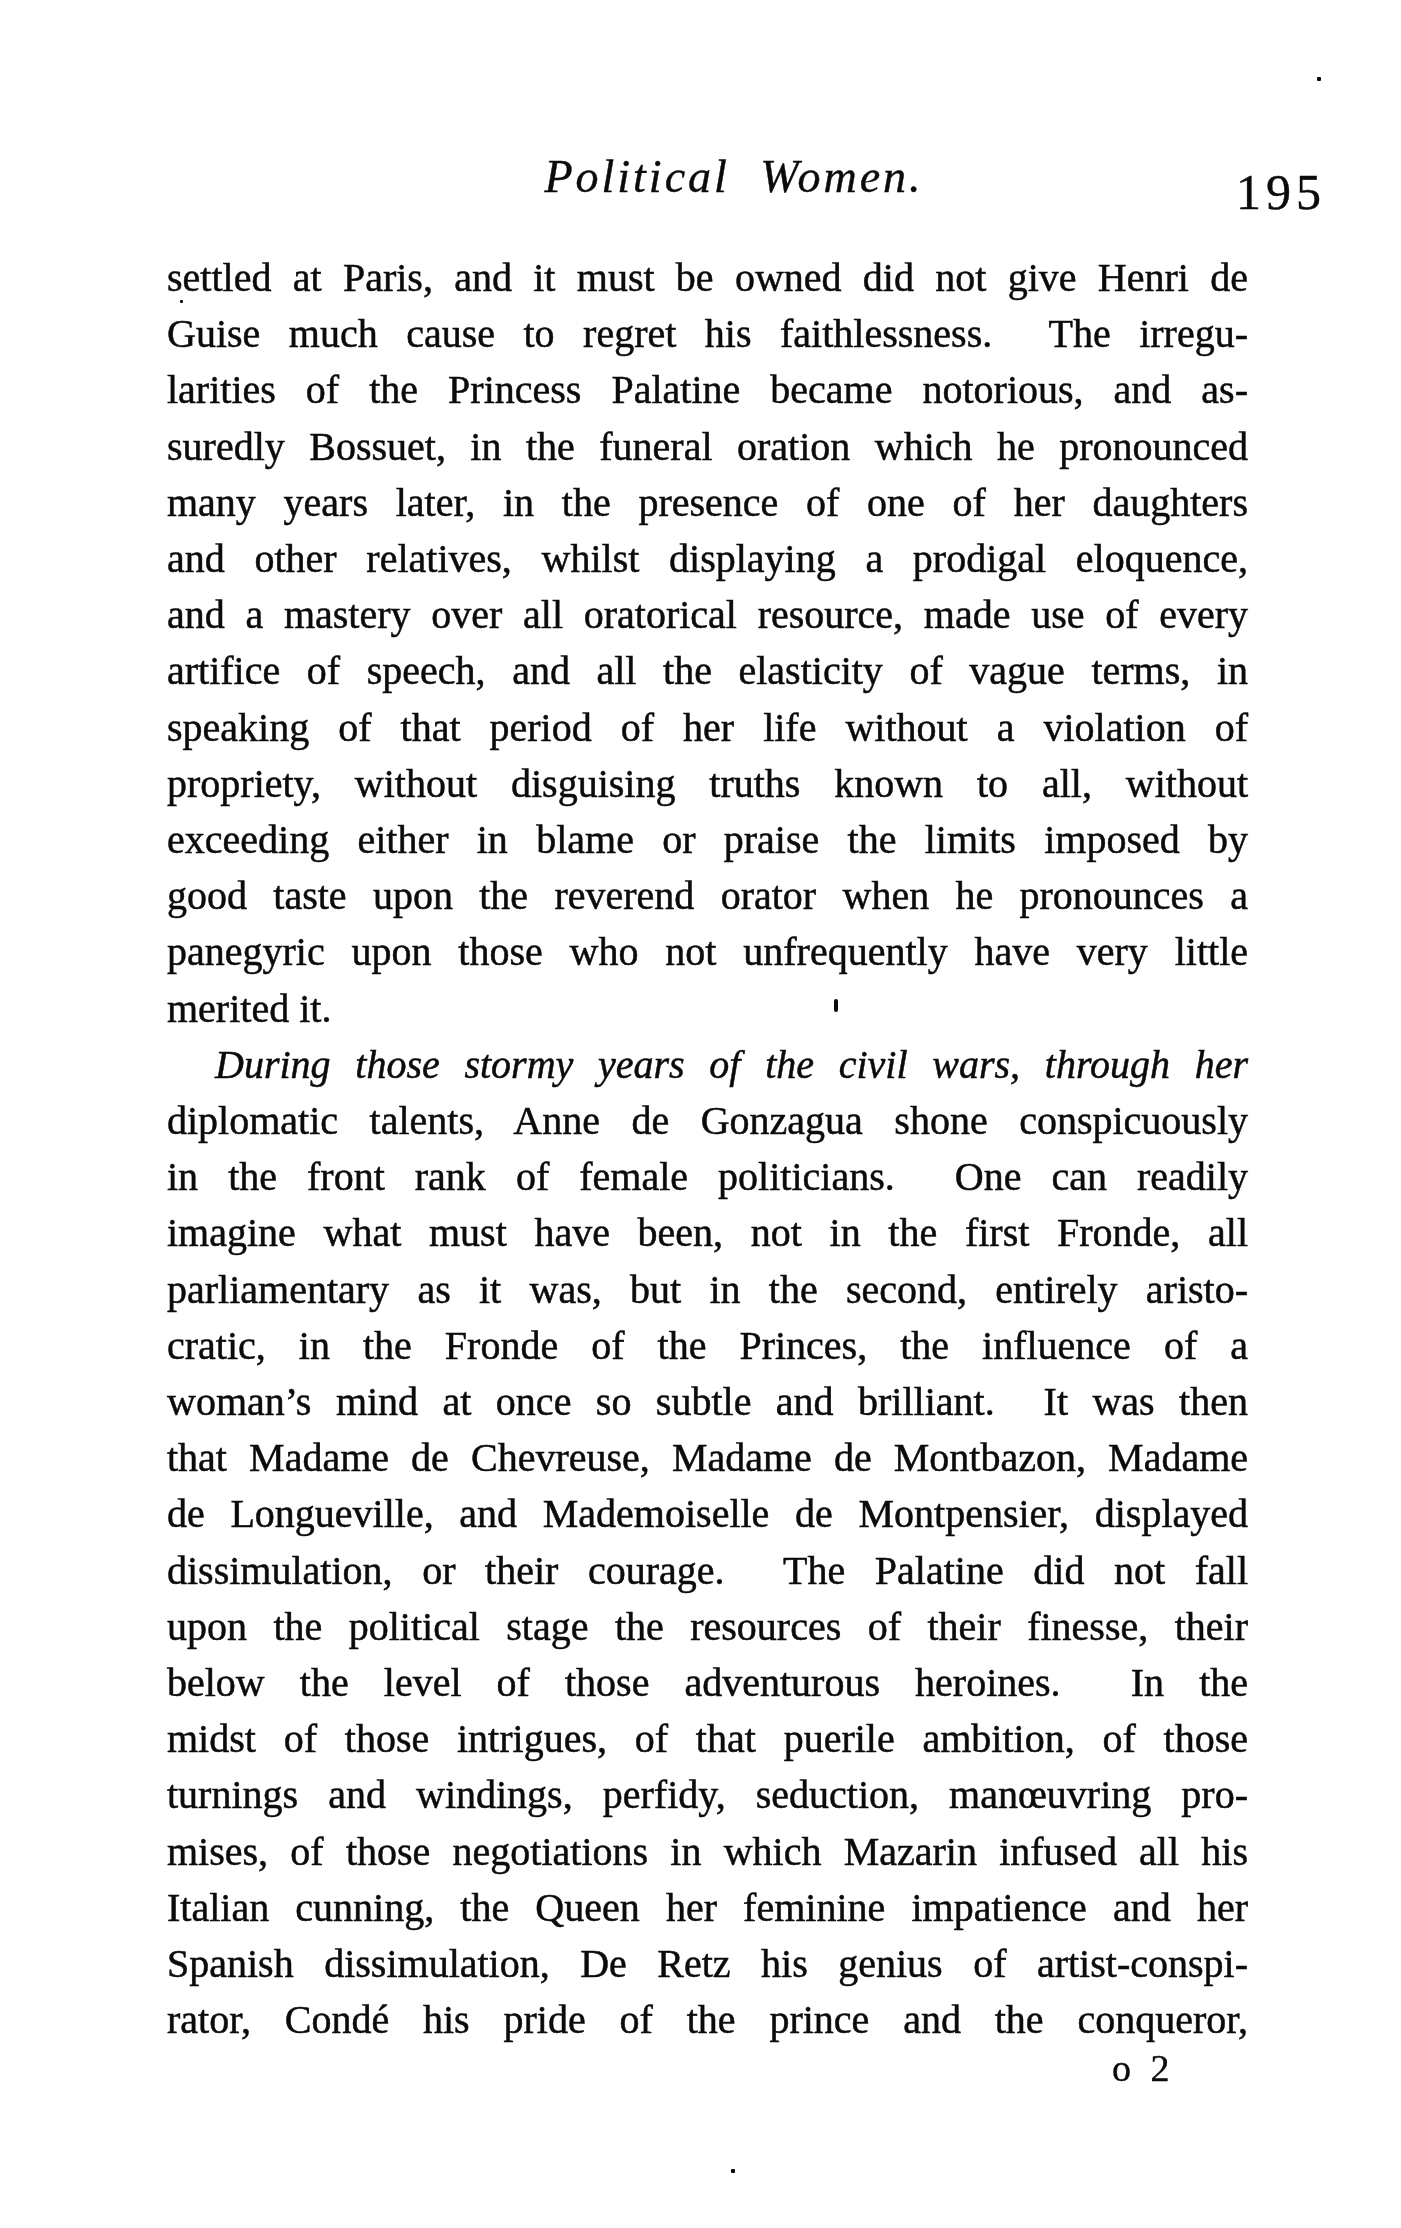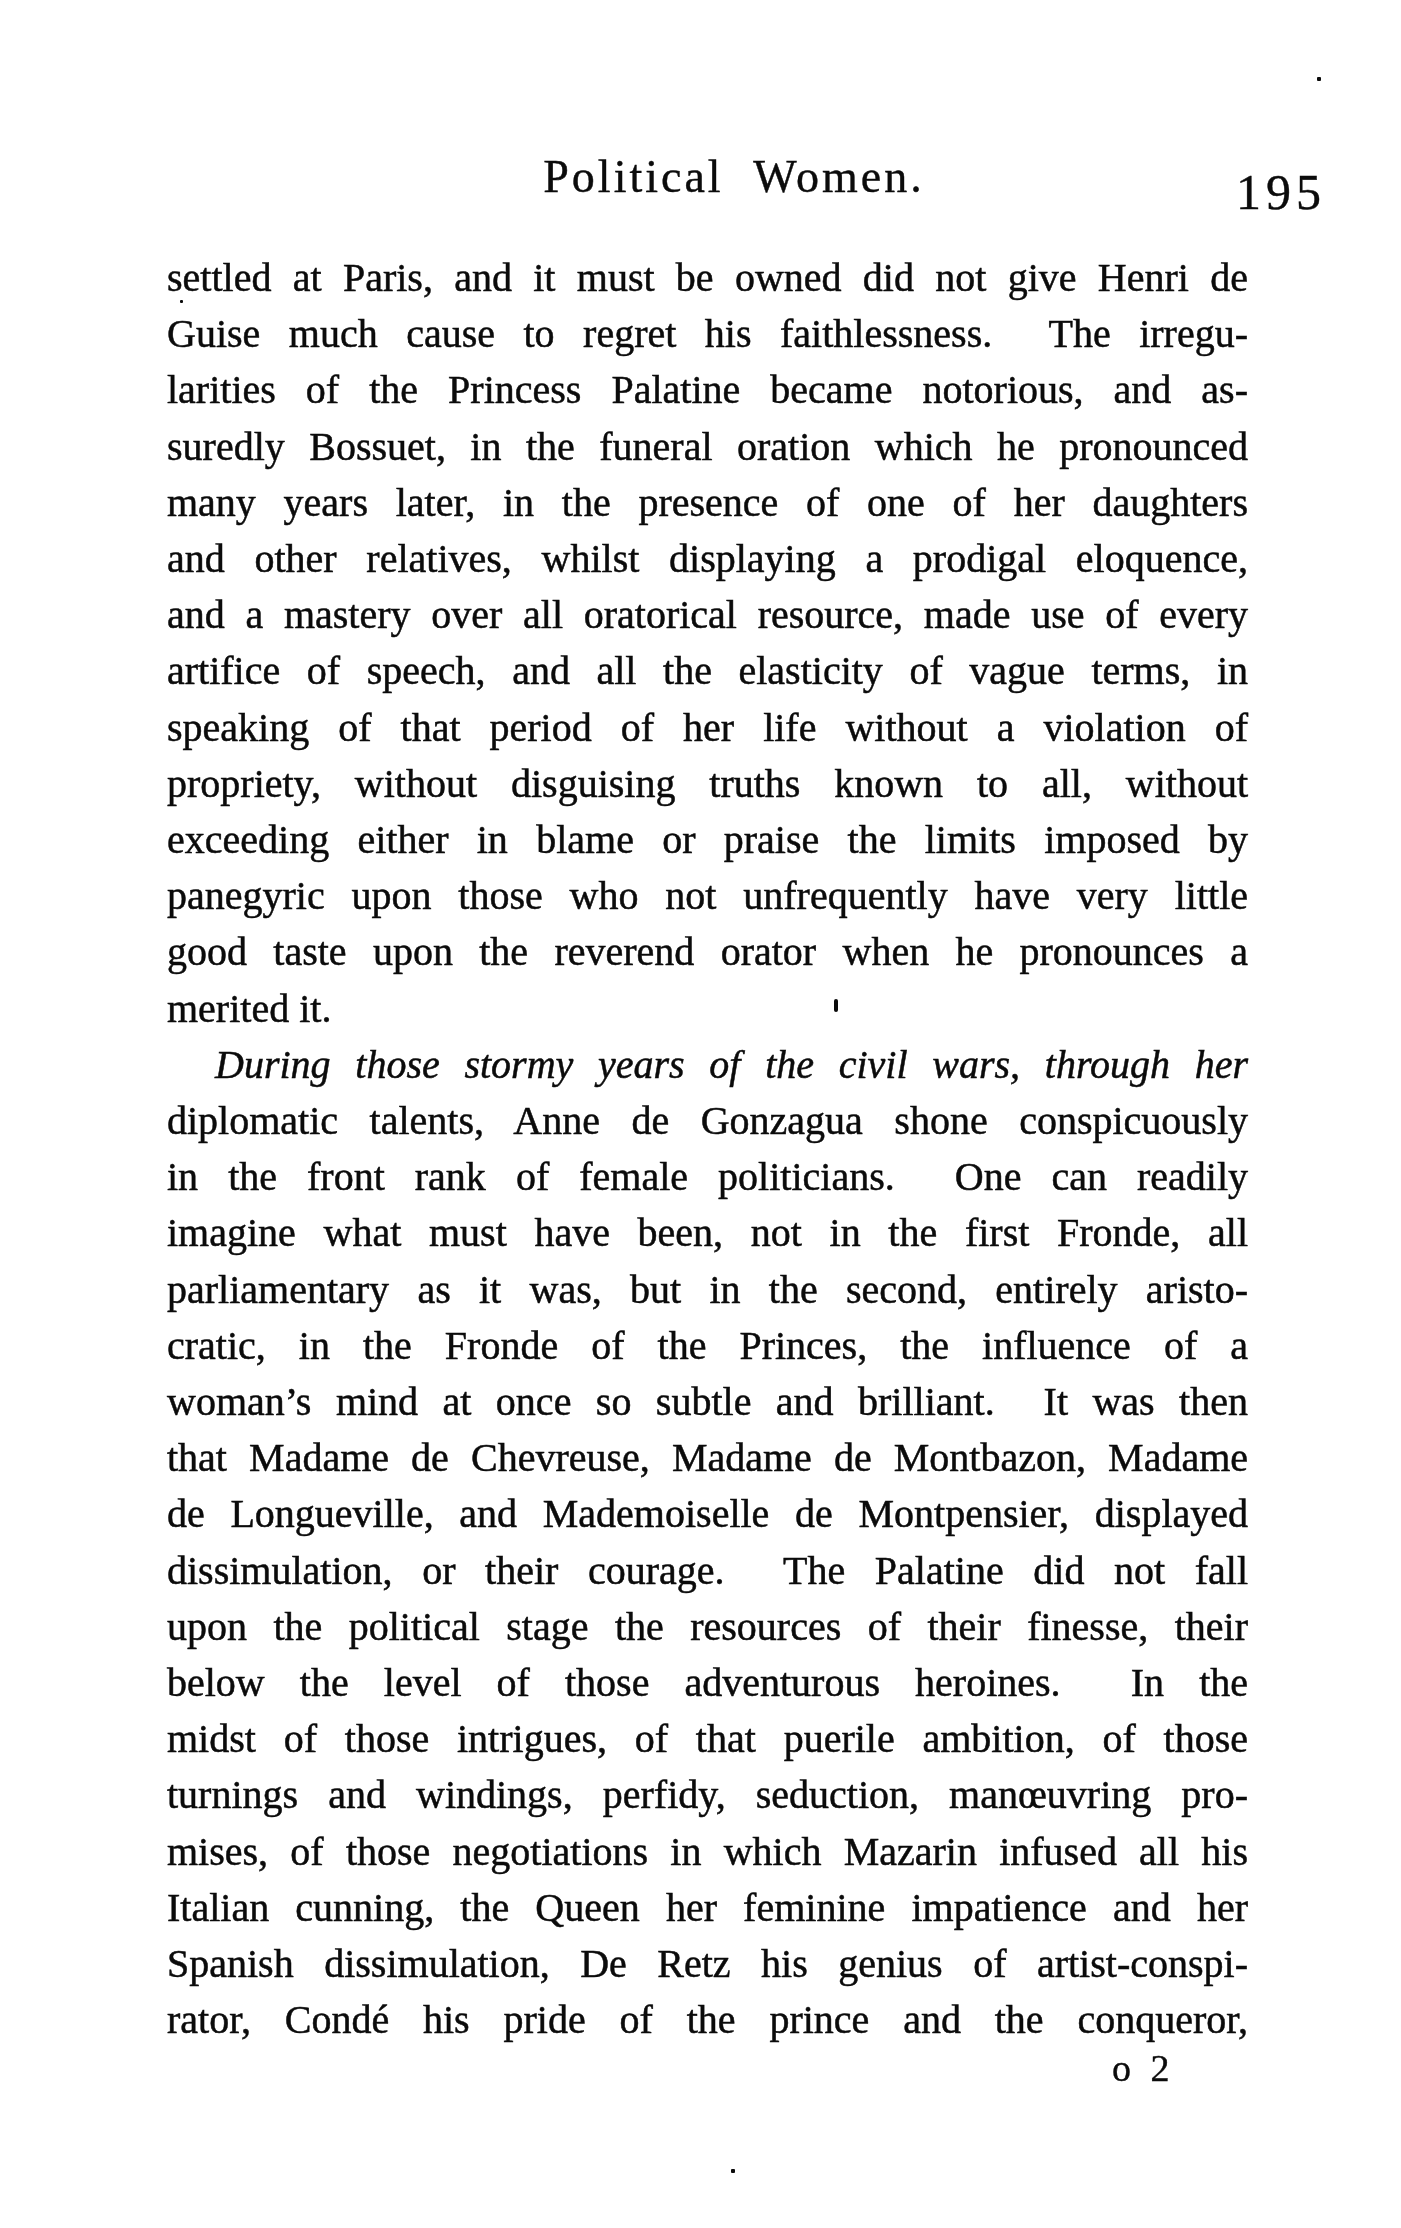--- a/index.html
+++ b/index.html
@@ -9,20 +9,21 @@
     background:var(--paper,#ffffff);
     color:var(--ink,#0b0b0b);
     font-family:"Liberation Serif","DejaVu Serif",serif;
     overflow:hidden;
     margin:0 auto;
   }
   .running-title{
     position:absolute;
     top:150px;left:434px;width:600px;
     text-align:center;
+    font-style:italic;
     font-size:46px;
     letter-spacing:3px;
     word-spacing:16px;
     white-space:nowrap;
     -webkit-text-stroke:0.4px currentColor;
   }
   .page-number{
     position:absolute;
     top:163px;left:1236px;
     font-size:50px;
@@ -74,22 +75,22 @@
       <div class="line">Guise much cause to regret his faithlessness.&nbsp; The irregu-</div>
       <div class="line">larities of the Princess Palatine became notorious, and as-</div>
       <div class="line">suredly Bossuet, in the funeral oration which he pronounced</div>
       <div class="line">many years later, in the presence of one of her daughters</div>
       <div class="line">and other relatives, whilst displaying a prodigal eloquence,</div>
       <div class="line">and a mastery over all oratorical resource, made use of every</div>
       <div class="line">artifice of speech, and all the elasticity of vague terms, in</div>
       <div class="line">speaking of that period of her life without a violation of</div>
       <div class="line">propriety, without disguising truths known to all, without</div>
       <div class="line">exceeding either in blame or praise the limits imposed by</div>
+      <div class="line">good taste upon the reverend orator when he pronounces a</div>
       <div class="line">panegyric upon those who not unfrequently have very little</div>
-      <div class="line">good taste upon the reverend orator when he pronounces a</div>
       <div class="line par-end">merited it.</div>
       <div class="line indent">During those stormy years of the civil wars, through her</div>
       <div class="line">diplomatic talents, Anne de Gonzagua shone conspicuously</div>
       <div class="line">in the front rank of female politicians.&nbsp; One can readily</div>
       <div class="line">imagine what must have been, not in the first Fronde, all</div>
       <div class="line">parliamentary as it was, but in the second, entirely aristo-</div>
       <div class="line">cratic, in the Fronde of the Princes, the influence of a</div>
       <div class="line">woman’s mind at once so subtle and brilliant.&nbsp; It was then</div>
       <div class="line">that Madame de Chevreuse, Madame de Montbazon, Madame</div>
       <div class="line">de Longueville, and Mademoiselle de Montpensier, displayed</div>

